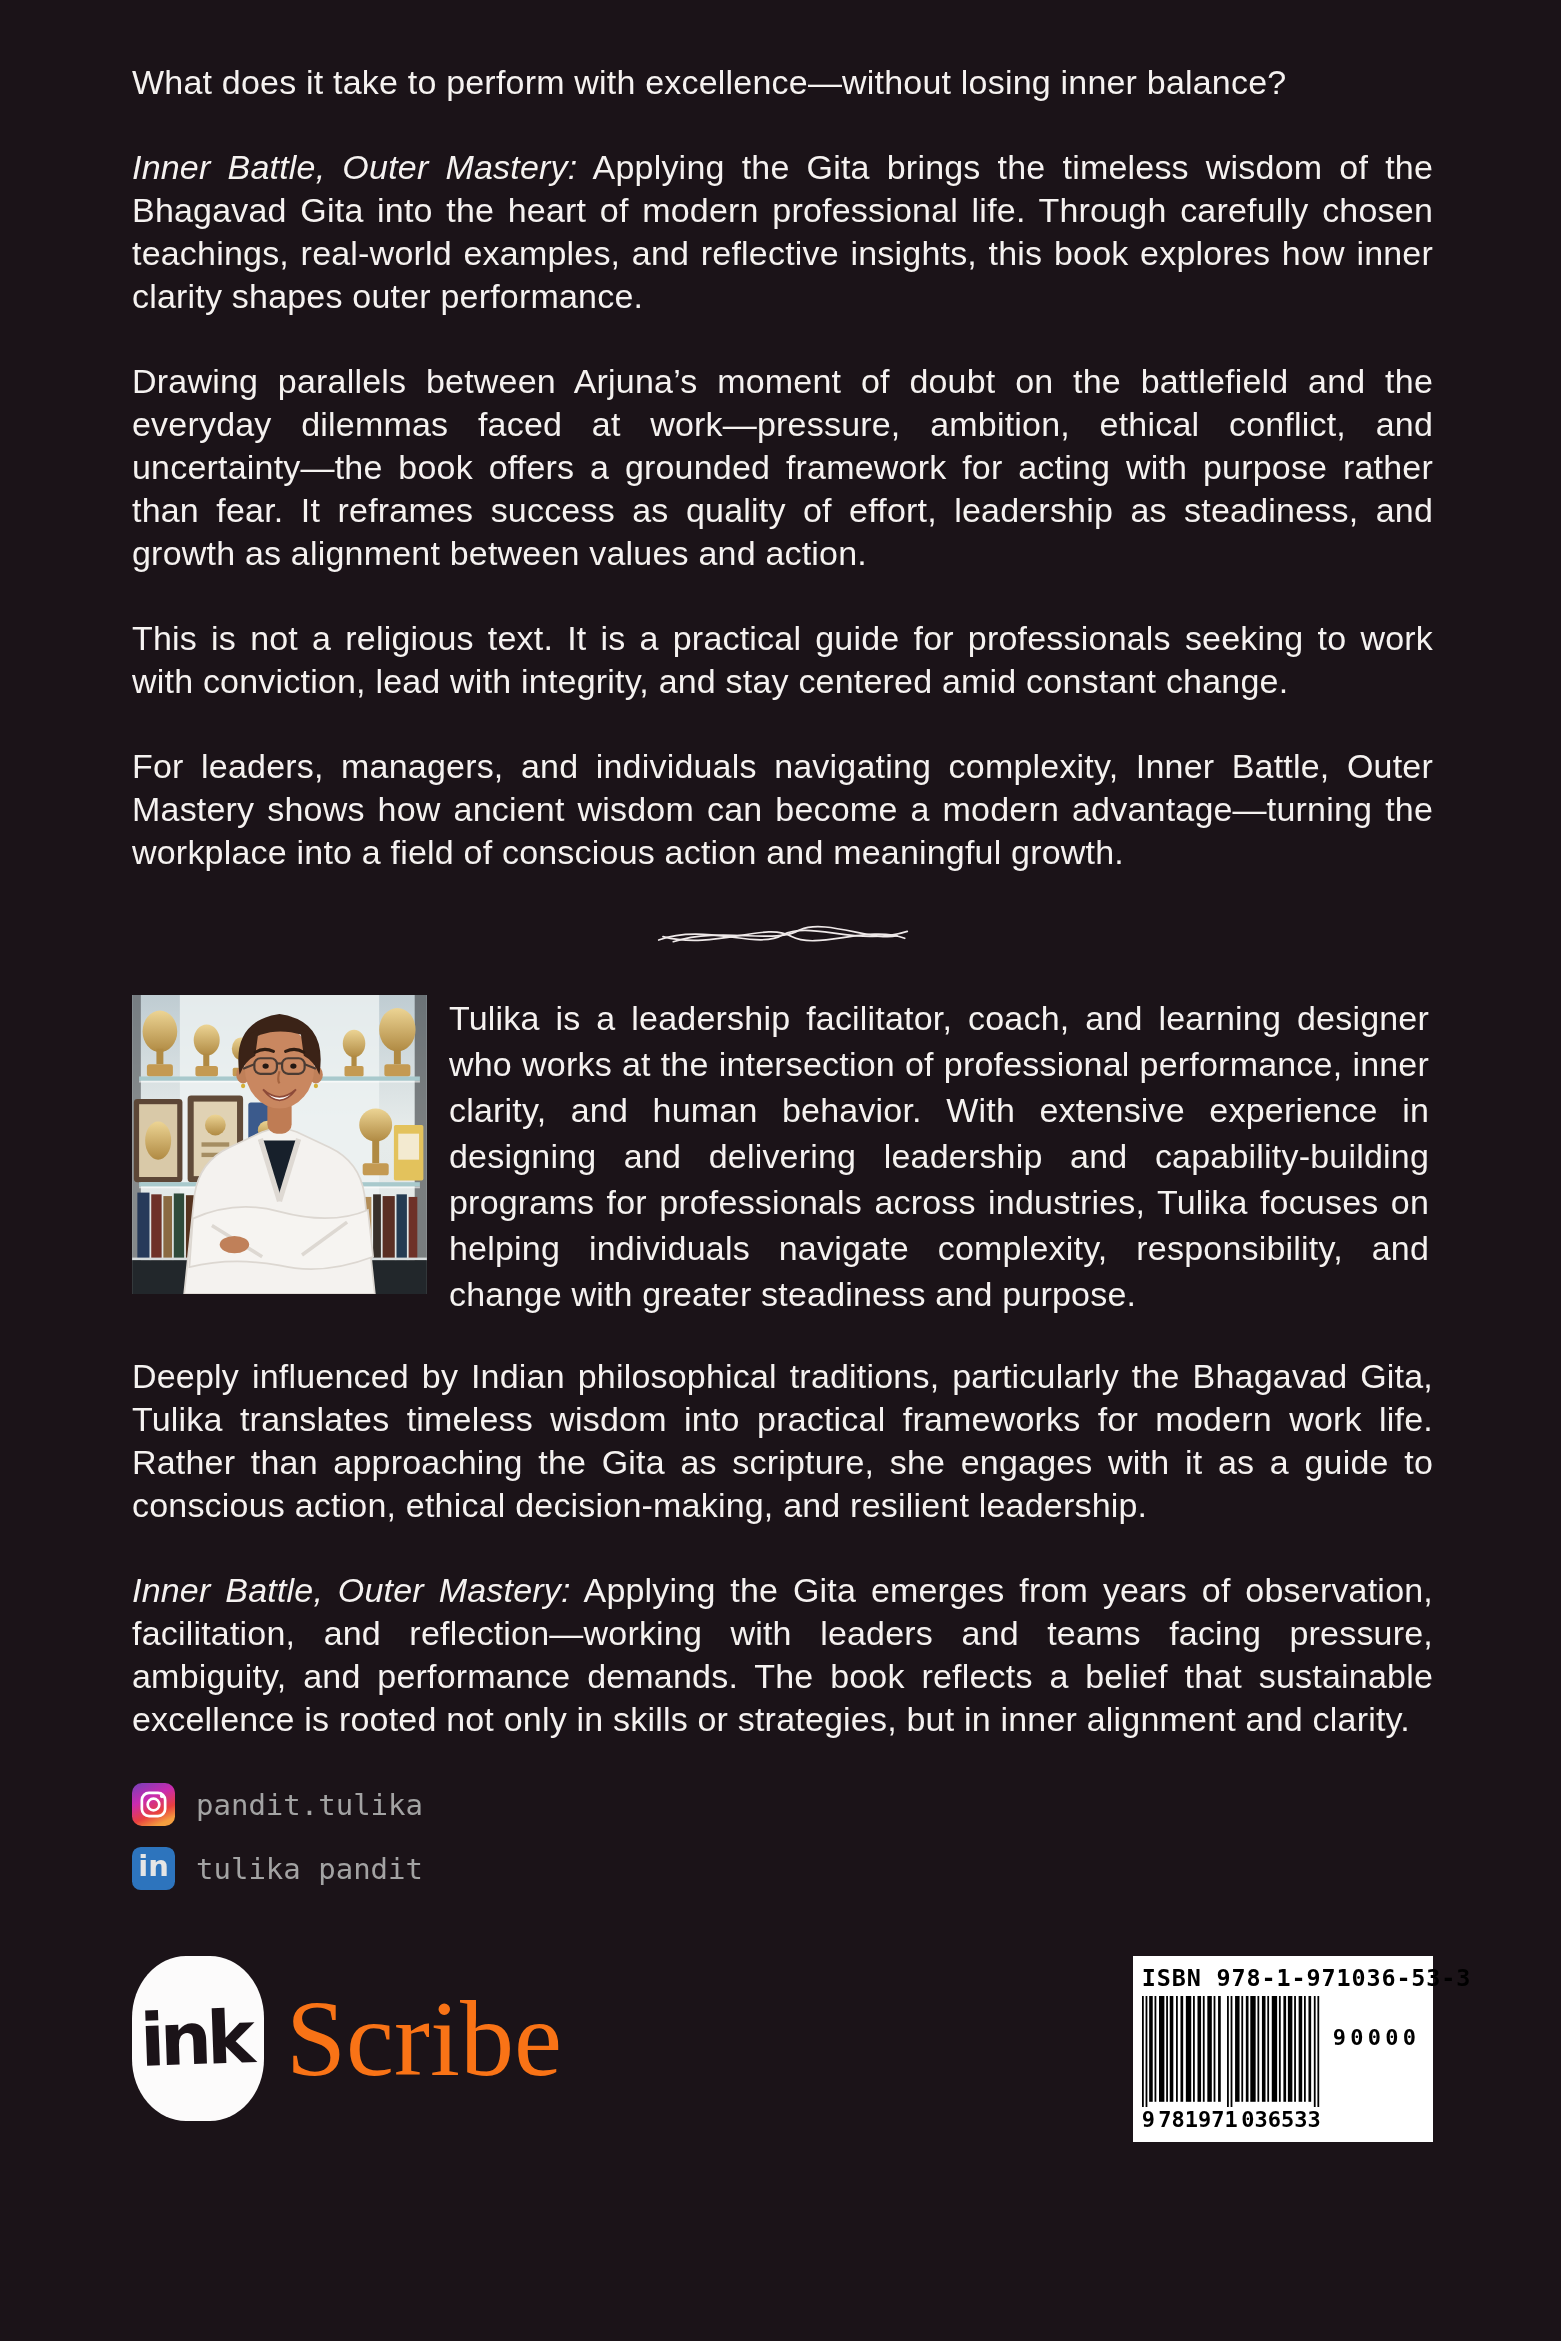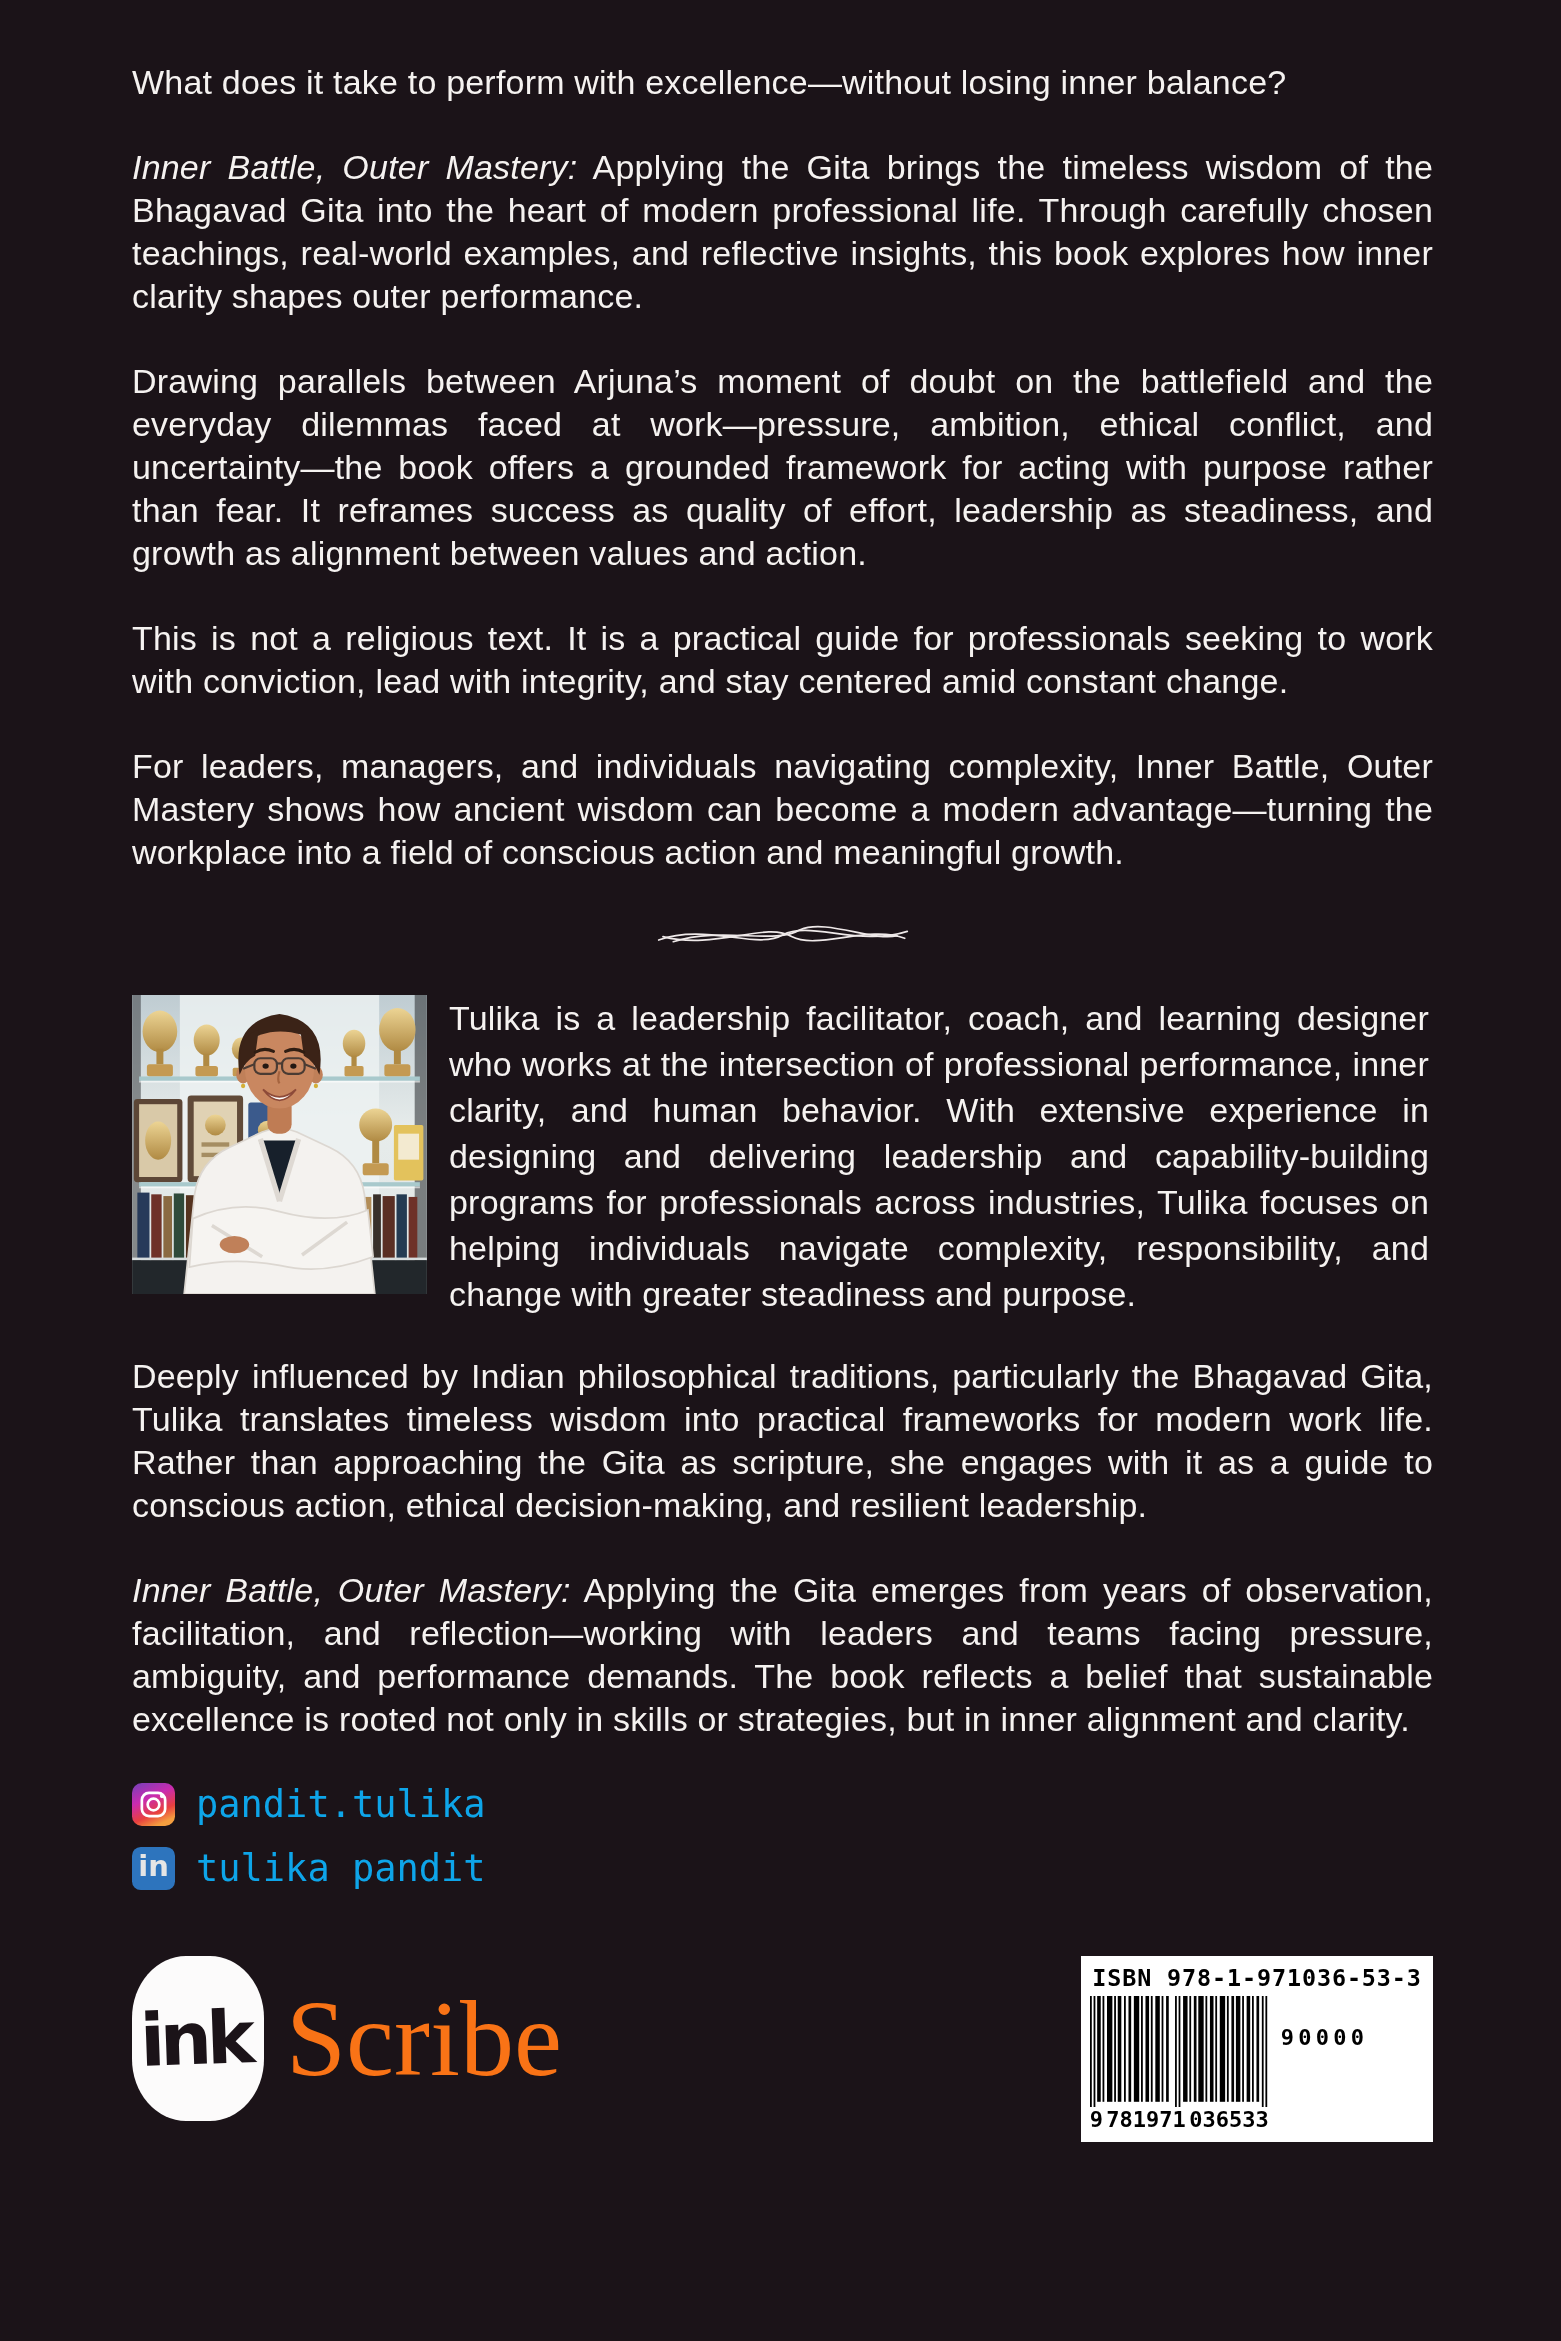--- a/index.html
+++ b/index.html
@@ -69,22 +69,22 @@
   .li-badge span {
     color: #e5e5e5;
     font-family: "DejaVu Sans", sans-serif;
     font-weight: bold;
     font-size: 29px;
     line-height: 1;
     padding-bottom: 3.5px;
   }
   .handle {
     font-family: "DejaVu Sans Mono", monospace;
-    font-size: 37px;
-    color: #0ea5e9;
+    font-size: 29px;
+    color: #a3a3a3;
   }
   .footer {
     margin-top: 66px;
     display: flex;
     justify-content: space-between;
     align-items: flex-start;
   }
   .logo-row { display: flex; align-items: center; }
   .ink-blob {
     width: 132px; height: 165px;
@@ -102,21 +102,21 @@
     padding-right: 5.2px;
   }
   .scribe-text {
     font-family: "Liberation Serif", serif;
     font-size: 108px;
     line-height: 1;
     color: #f97316;
     margin-left: 22px;
   }
   .barcode-box {
-    width: 352px;
+    width: 300px;
     box-sizing: border-box;
     background: #ffffff;
     padding: 8.7px 8.7px 10.4px 8.7px;
     color: #000;
     font-family: "DejaVu Sans Mono", monospace;
   }
   .isbn-line {
     font-size: 23.4px;
     font-weight: bold;
     letter-spacing: 0.9px;

